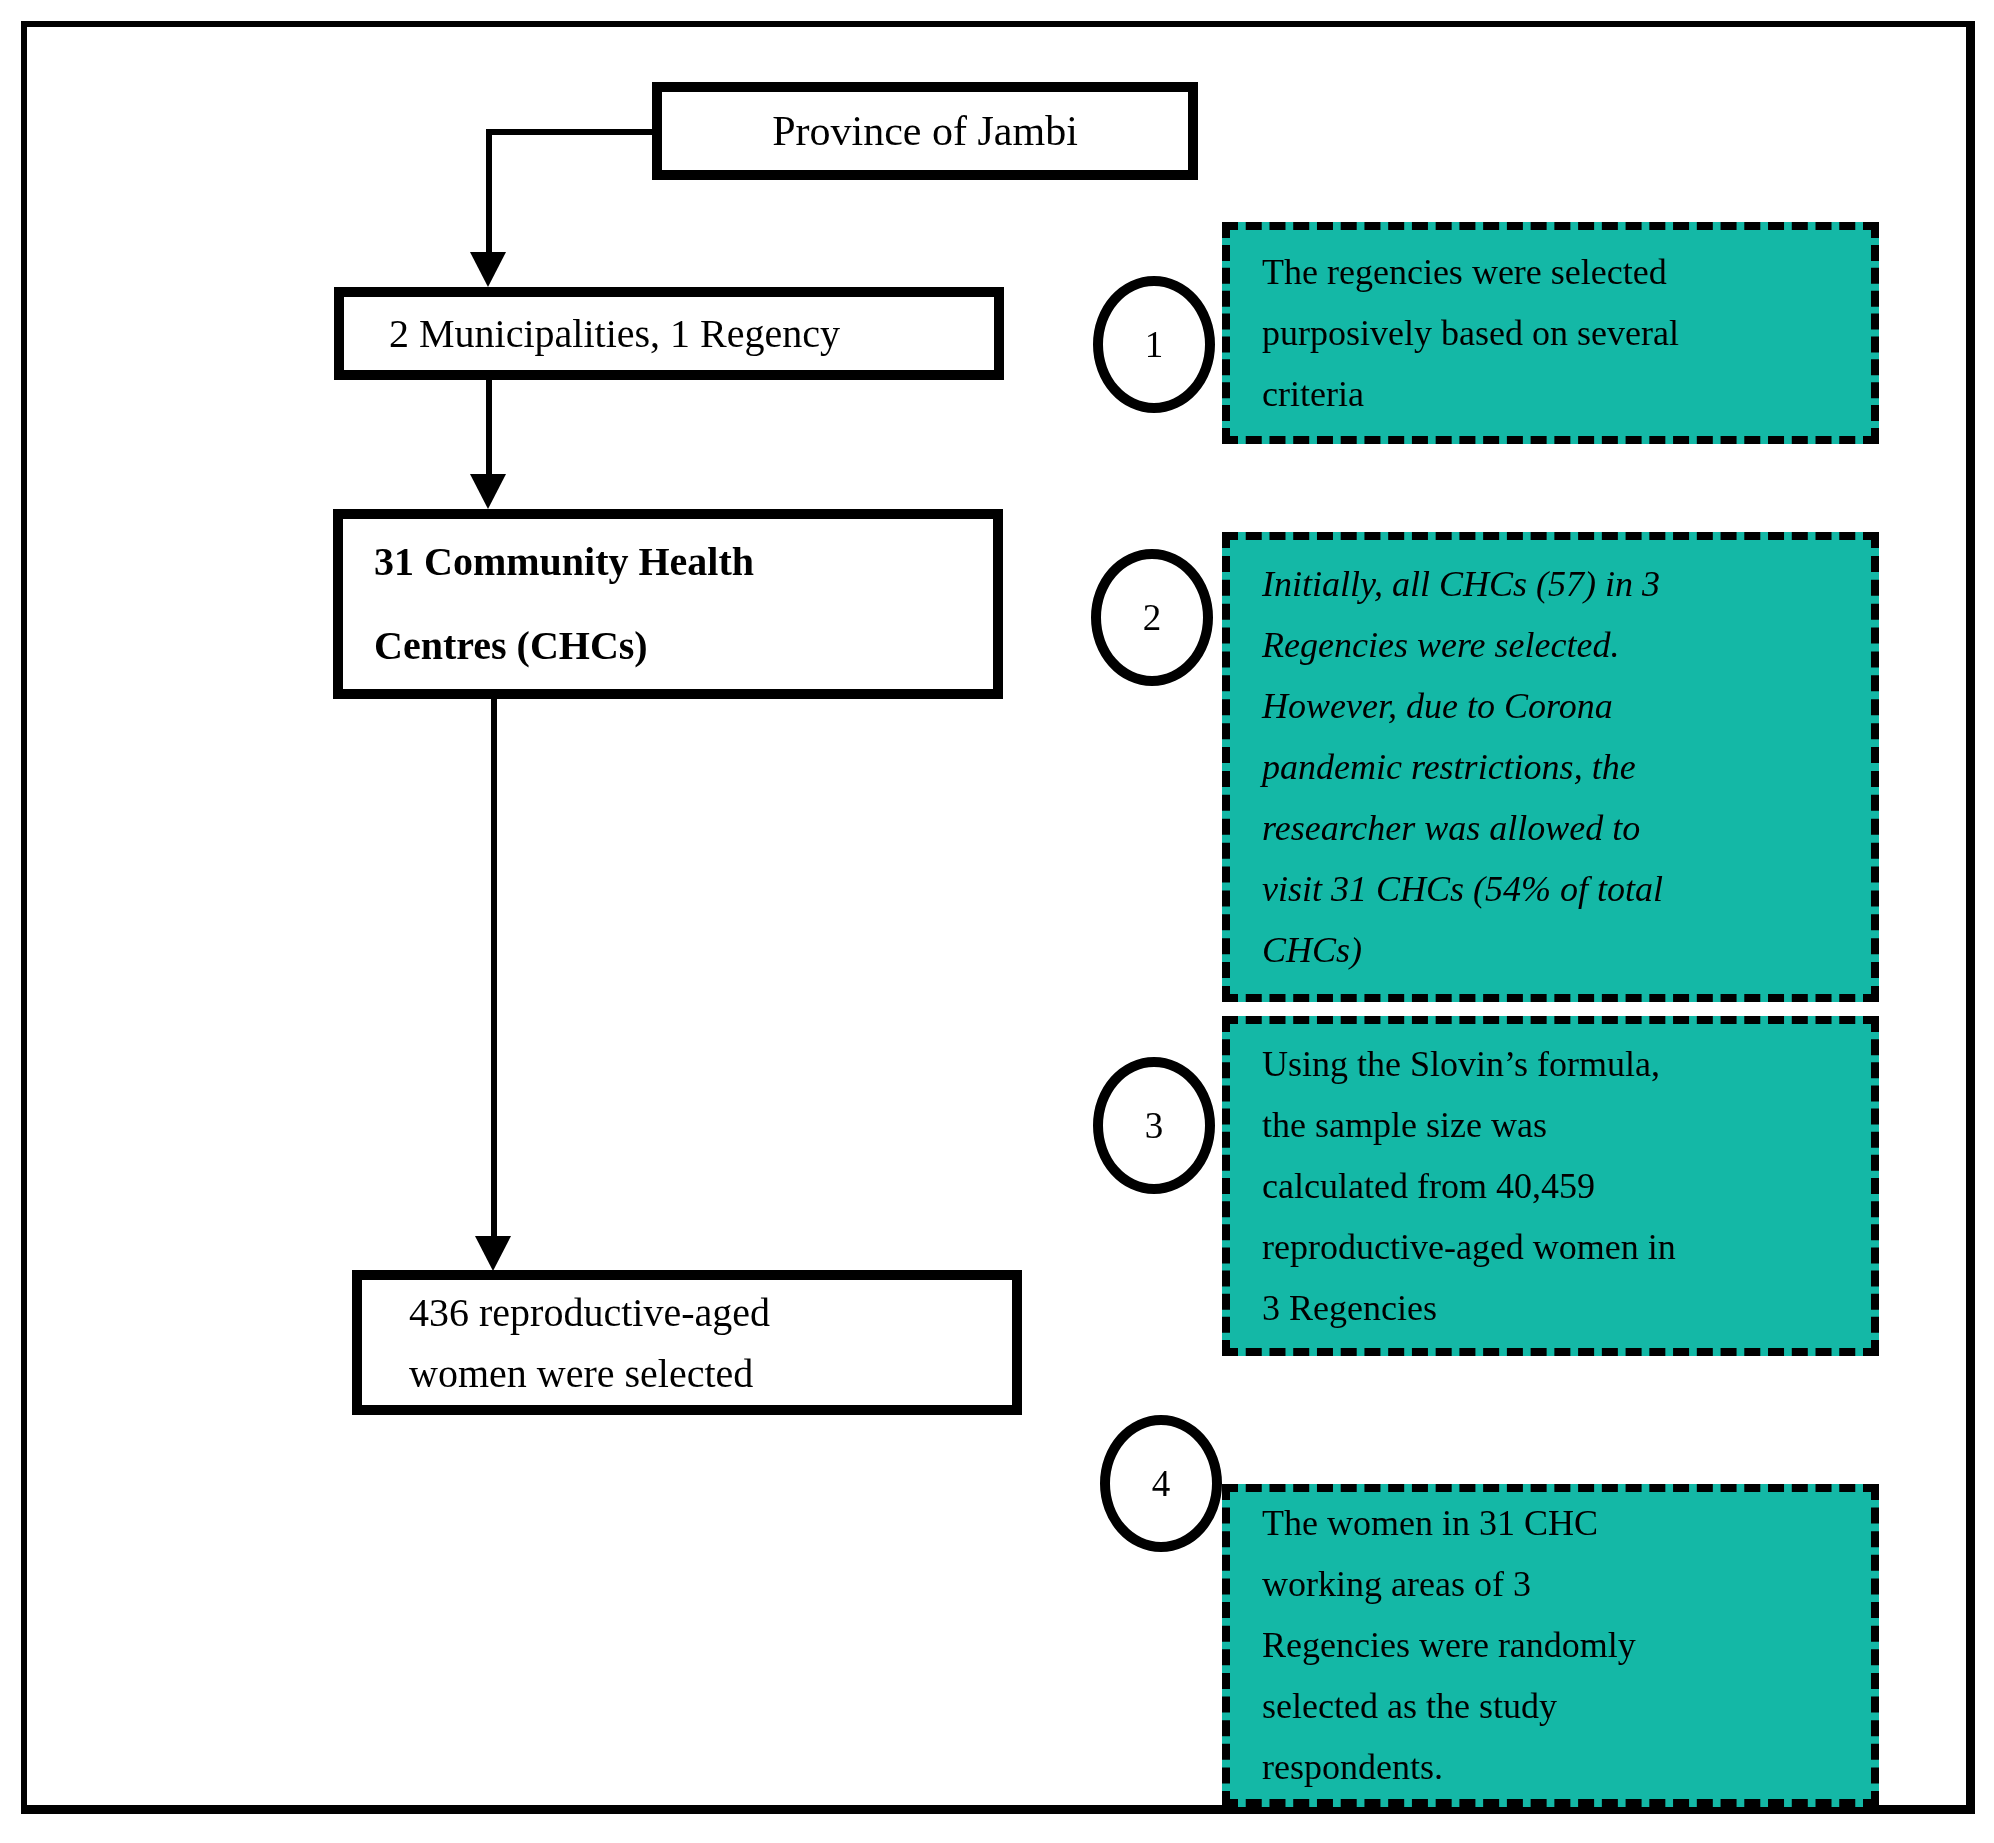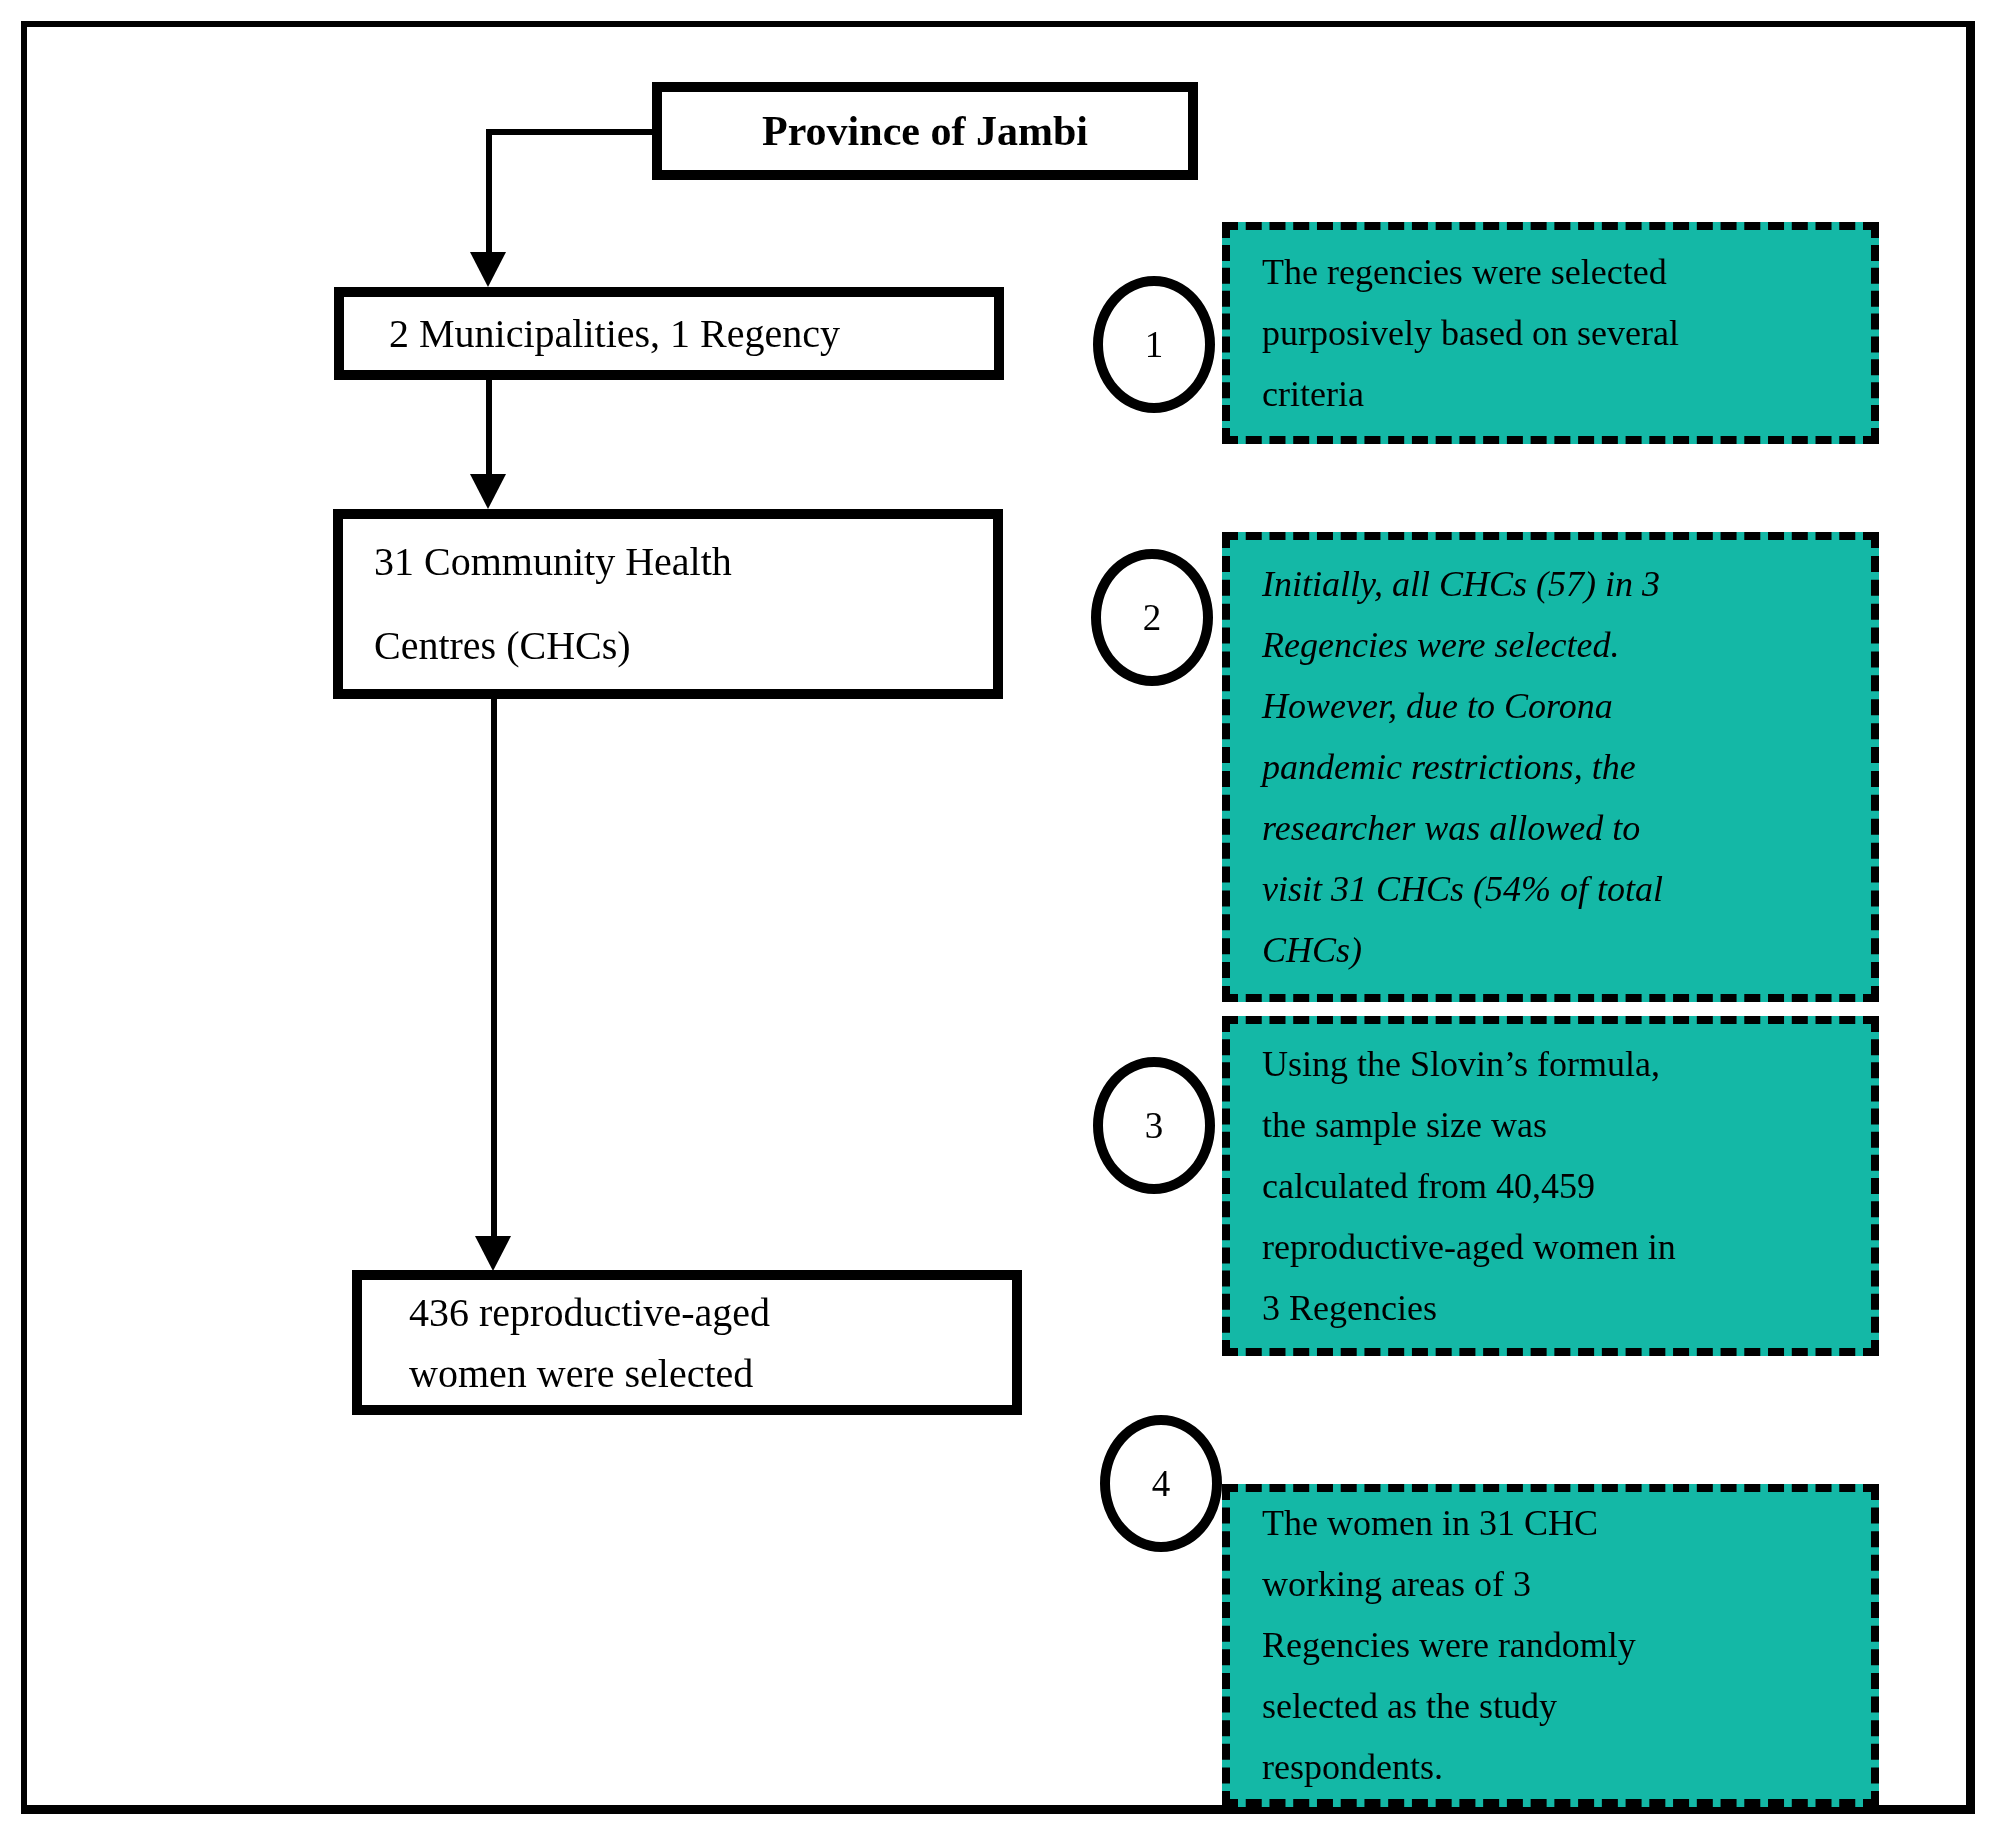--- a/index.html
+++ b/index.html
@@ -6,23 +6,23 @@
   html,body { width:1995px; height:1844px; background:#ffffff; font-family:"Liberation Serif","DejaVu Serif",serif; color:#000; }
   body { position:relative; overflow:hidden; }
 
   .frame { position:absolute; left:21px; top:21px; width:1954px; height:1793px;
            border:solid #000; border-width:6.4px 9px 9px 6.4px; background:#fff; }
 
   
   .fbox { position:absolute; border:10.3px solid #000; background:#fff;
           display:flex; align-items:center; font-size:40px; white-space:pre-line; }
   .box-province { left:652px; top:82px; width:546px; height:98px;
-                  justify-content:center; font-weight:bold; font-size:42px; }
+                  justify-content:center; font-weight:normal; font-size:42px; }
   .box-muni { left:334px; top:287px; width:670px; height:93px; padding-left:45px; }
-  .box-chc  { left:333px; top:509px; width:670px; height:190px; padding-left:31px; line-height:84px; }
+  .box-chc  { left:333px; top:509px; width:670px; height:190px; padding-left:31px; line-height:84px;font-weight:bold; }
   .box-436  { left:352px; top:1270px; width:670px; height:145px; padding-left:47px; line-height:61px; }
 
   
   .hline, .vline { position:absolute; background:#000; }
   .hline { height:5.8px; }
   .vline { width:5.8px; }
   .tri { position:absolute; width:0; height:0;
          border-left:18px solid transparent; border-right:18px solid transparent;
          border-top:35px solid #000; }
 

